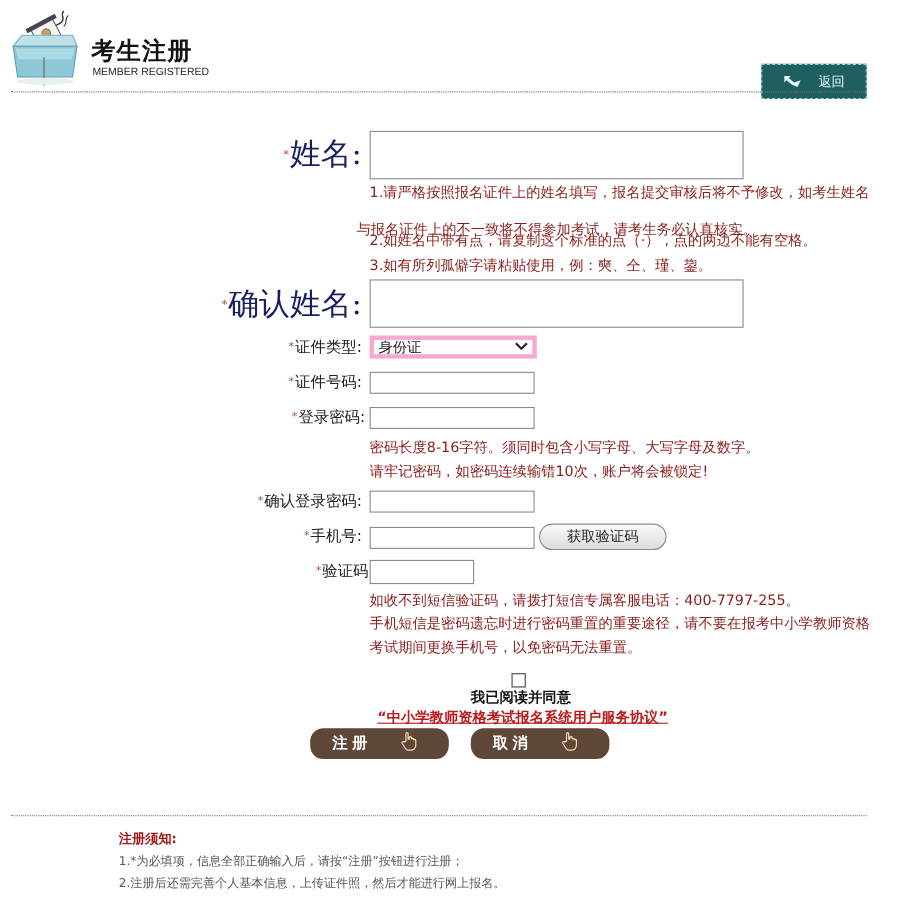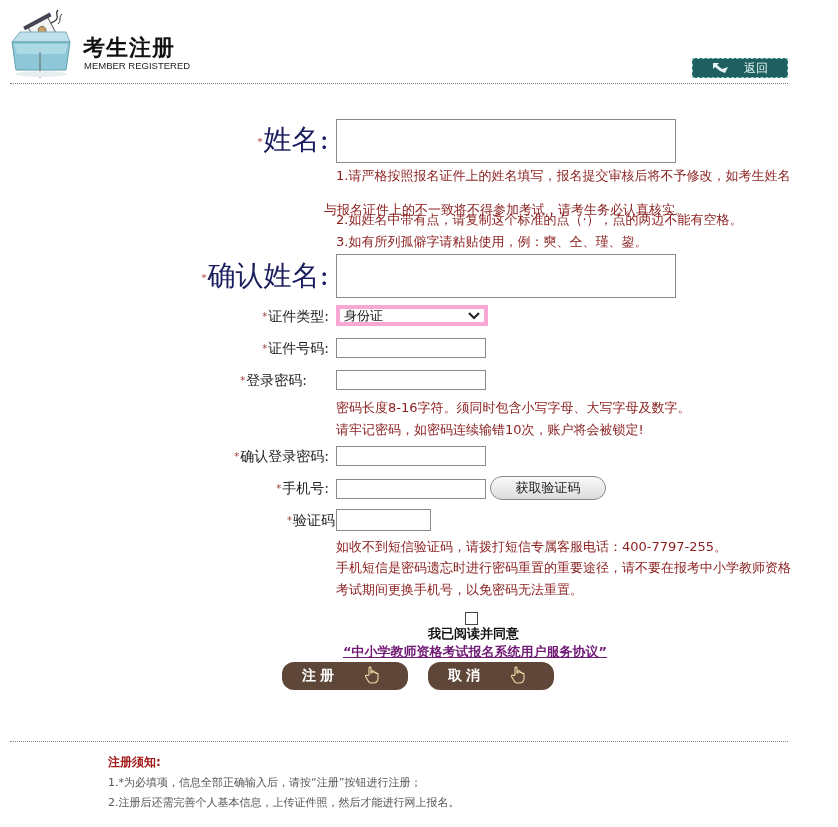--- a/index.html
+++ b/index.html
@@ -5,42 +5,42 @@
   * { box-sizing: border-box; margin: 0; padding: 0; }
   html, body { width: 838px; height: 827px; background: #ffffff; overflow: hidden; }
   body { position: relative; font-family: "DejaVu Sans", "Liberation Sans", sans-serif; color: #222; }
 
   .abs { position: absolute; }
 
   
   .logo-icon { left: 6px; top: 8px; width: 70px; height: 72px; }
   .header-title { left: 83px; top: 36px; font-size: 22px; font-weight: bold; color: #111; letter-spacing: 1px; line-height: 24px; }
   .header-sub { left: 84px; top: 61px; font-family: "Liberation Sans", sans-serif; font-size: 9.5px; color: #222; letter-spacing: 0px; line-height: 10px; }
-  .back-btn { left: 692px; top: 58px; width: 96px; height: 20px; background: #1f5f5f; border: 1px dashed #8fd3d3; color: #e6f5f5; display: flex; align-items: center; justify-content: center; gap: 14px; font-size: 12px; cursor: pointer; }
+  .back-btn { left: 692px; top: 58px; width: 96px; height: 32px; background: #1f5f5f; border: 1px dashed #8fd3d3; color: #e6f5f5; display: flex; align-items: center; justify-content: center; gap: 14px; font-size: 12px; cursor: pointer; }
   .back-btn svg { display: block; }
   .divider-top { left: 10px; top: 83px; width: 778px; height: 0; border-top: 1px dotted #777; }
   .divider-bottom { left: 10px; top: 741px; width: 778px; height: 0; border-top: 1px dotted #888; }
 
   
   .req { color: #a04040; font-size: 10px; vertical-align: middle; margin-right: 1px; }
   .label-big { font-family: "DejaVu Serif", "Liberation Serif", serif; font-size: 28px; color: #1a1e5e; line-height: 32px; text-align: right; white-space: nowrap; }
   .label { font-size: 14px; color: #222; line-height: 18px; text-align: right; white-space: nowrap; }
 
   .inp { border: 1px solid #8a8a8a; background: #fff; font-size: 13px; padding: 0 4px; outline: none; }
   .inp-big { width: 340px; height: 44px; }
   .inp-sm { width: 150px; height: 20px; }
   .select { width: 152px; height: 21px; border: 4px solid #f9a8d4; background: #fff; font-size: 13px; display: flex; align-items: center; justify-content: space-between; padding: 0 4px 0 4px; color: #222; cursor: pointer; }
 
   .hint { font-size: 13px; color: #8a1c1c; line-height: 22px; white-space: nowrap; }
 
   .sms-btn { left: 490px; top: 476px; width: 116px; height: 24px; border: 1px solid #8a8a8a; border-radius: 12px; background: linear-gradient(#fafafa, #dcdcdc); font-size: 13px; color: #222; display: flex; align-items: center; justify-content: center; cursor: pointer; }
 
   .agree-row { left: 340px; top: 612px; display: flex; align-items: center; font-size: 13px; font-weight: bold; color: #111; white-space: nowrap; flex-direction: column; }
   .checkbox { width: 13px; height: 13px; border: 1px solid #444; background: #fff; margin-right: 4px; cursor: pointer; }
-  .agree-link { color: #701a75; text-decoration: underline; margin-left: 3px; cursor: pointer; }
+  .agree-link { color: #b91c1c; text-decoration: underline; margin-left: 3px; cursor: pointer; }
 
   .action-btn { width: 126px; height: 28px; background: #5e4638; border-radius: 12px; color: #fff; display: flex; align-items: center; font-size: 14px; font-weight: bold; letter-spacing: 4px; cursor: pointer; }
   .action-btn .txt { margin-left: 20px; width: 56px; }
   .action-btn svg { margin-left: 6px; }
 
   .notice-title { left: 108px; top: 754px; font-size: 12px; font-weight: bold; color: #a01818; }
   .notice-line { left: 108px; font-size: 11px; color: #555; white-space: nowrap; }
 </style>
 </head>
 <body>
@@ -101,21 +101,21 @@
         <path d="M1 1 L6 6 L11 1" stroke="#222" stroke-width="2" fill="none"></path>
       </svg>
   </span>
 </div>
 
 <div class="abs label" style="right:509px; top:339px;">
   <span class="req">*</span><span>证件号码:</span>
 </div>
 <input class="abs inp inp-sm" style="left: 336px; top: 338px;" type="text" value="">
 
-<div class="abs label" style="right:531px; top:371px;">
+<div class="abs label" style="right:506px; top:371px;">
   <span class="req">*</span><span>登录密码:</span>
 </div>
 <input class="abs inp inp-sm" style="left: 336px; top: 370px;" type="password" value="">
 
 <div class="abs hint" style="left:336px; top:397px;">密码长度8-16字符。须同时包含小写字母、大写字母及数字。</div>
 <div class="abs hint" style="left:336px; top:419px;">请牢记密码，如密码连续输错10次，账户将会被锁定!</div>
 
 <div class="abs label" style="right:509px; top:447px;">
   <span class="req">*</span><span>确认登录密码:</span>
 </div>

